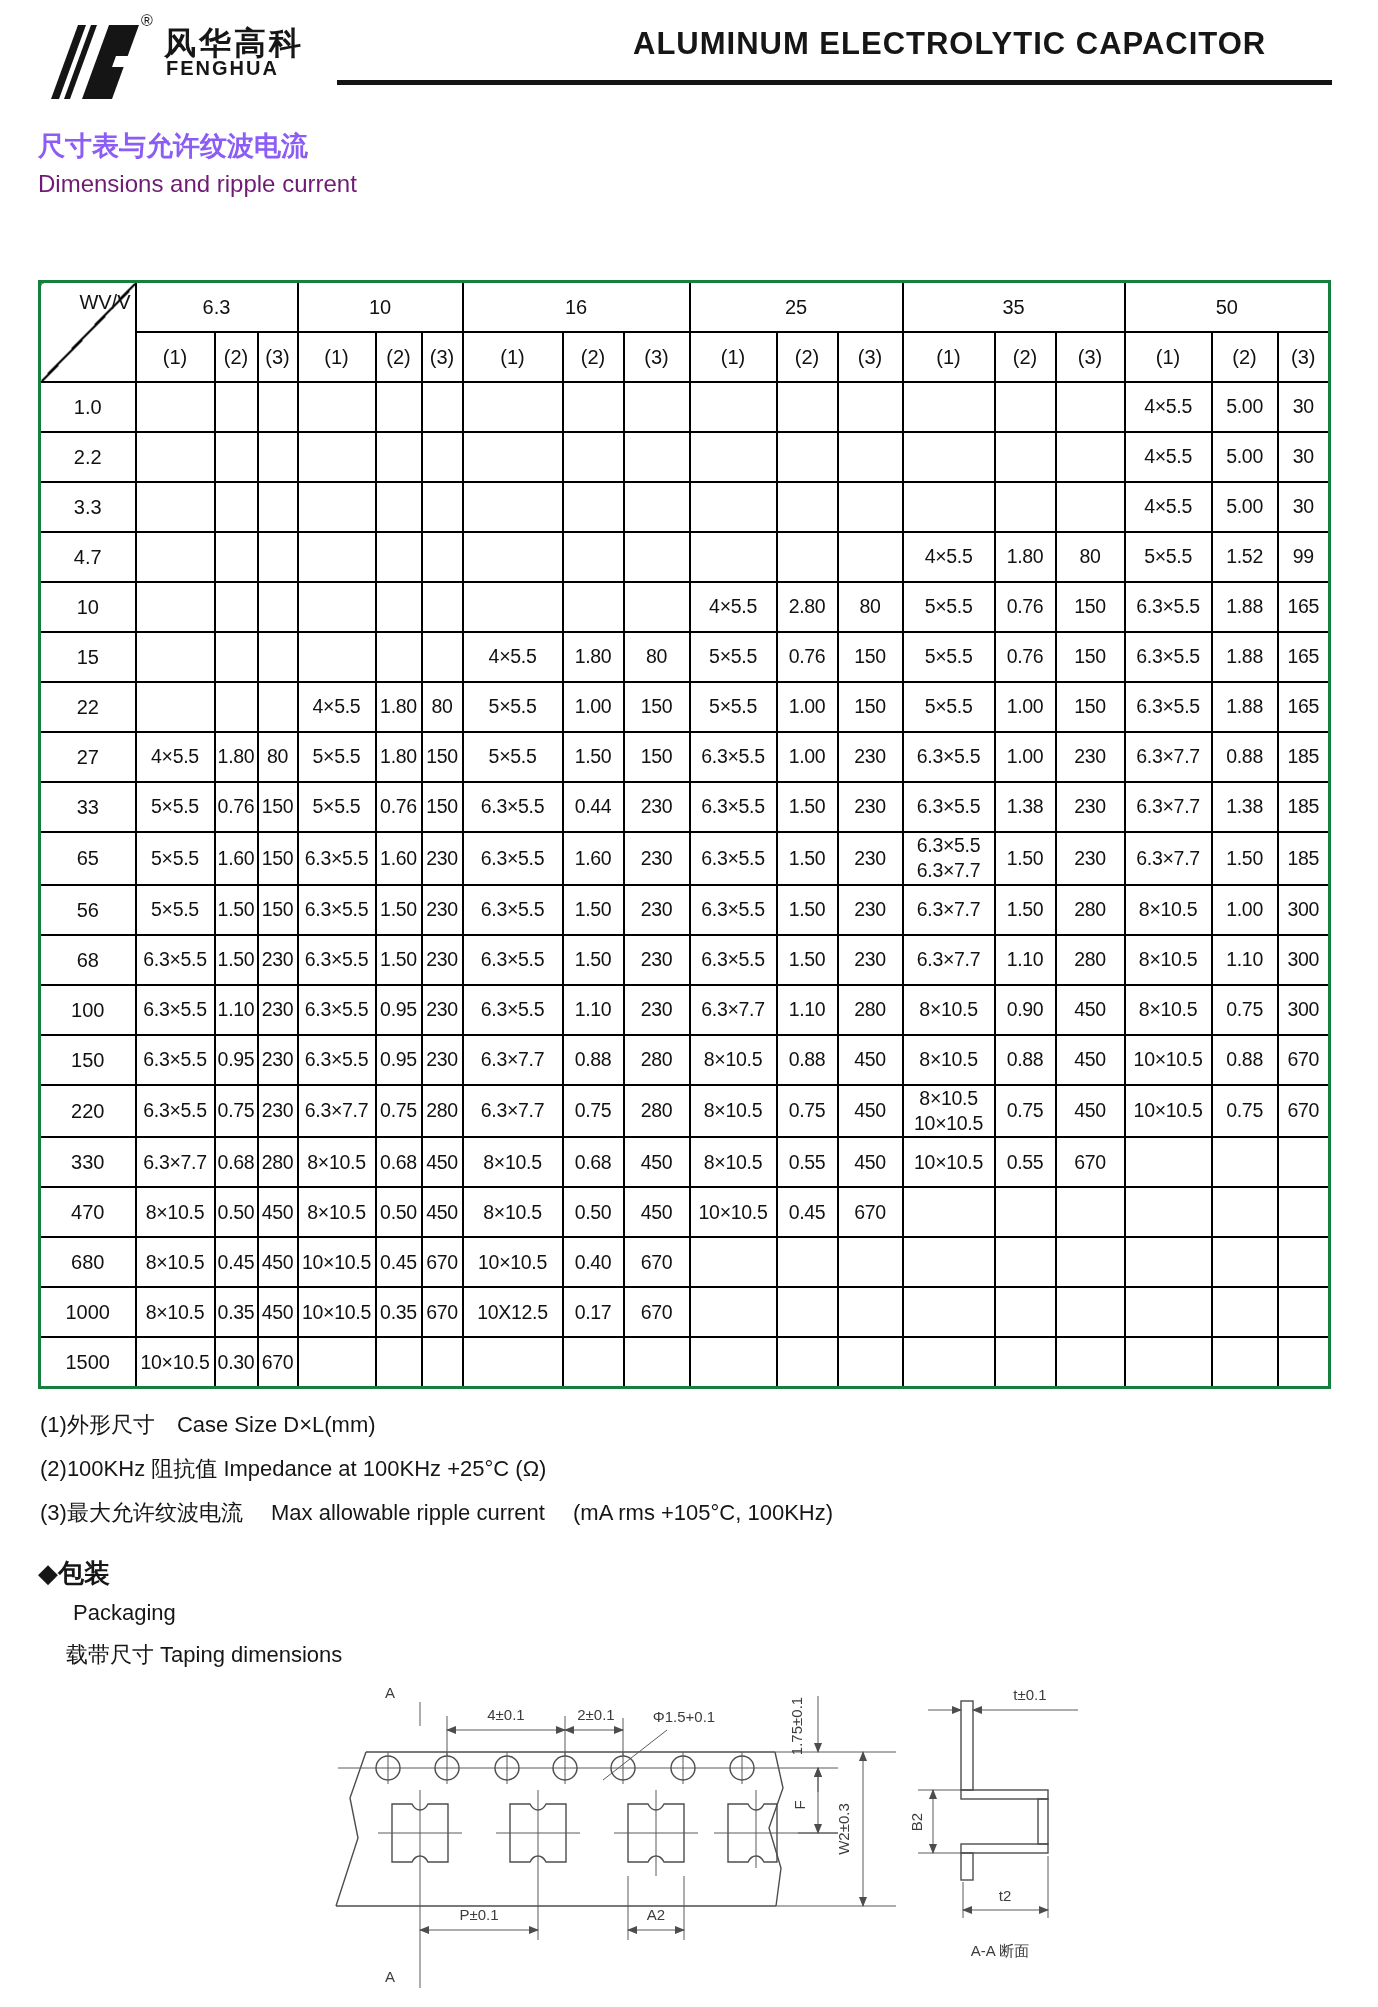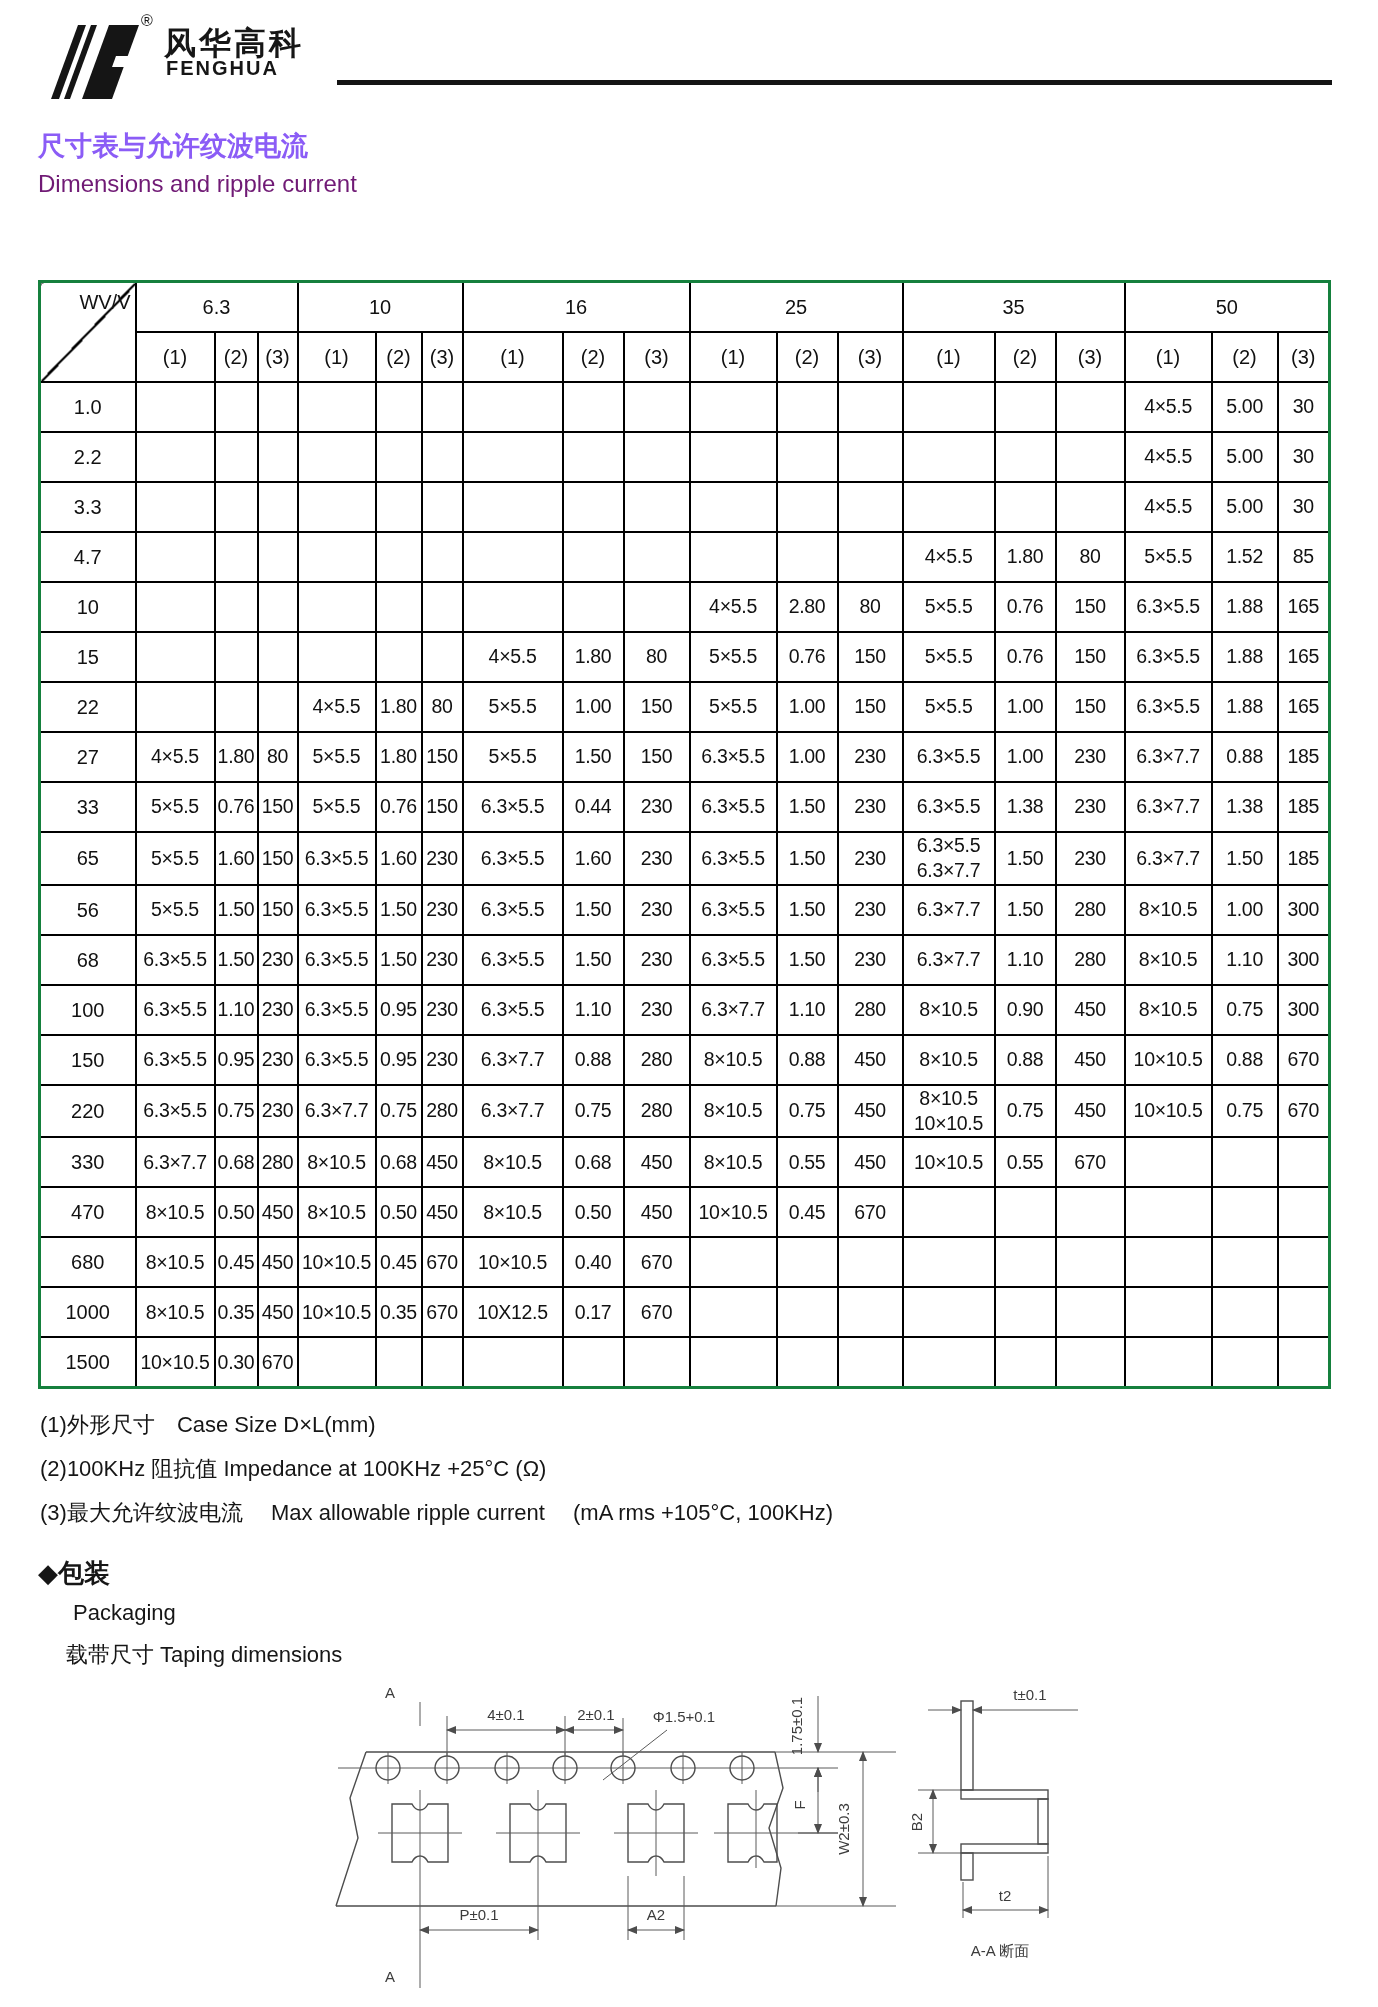--- a/index.html
+++ b/index.html
@@ -50,20 +50,21 @@
 
   <svg class="logo-mark" viewBox="0 0 92 80">
     <path d="M28,3 H89 L62,77 H1 Z" fill="#151515"></path>
     <path d="M36,3 L41,3 L14,77 L9,77 Z" fill="#fff"></path>
     <path d="M47,3 L59,3 L32,77 L20,77 Z" fill="#fff"></path>
     <path d="M66,34 L89,34 L85,45 L62,45 Z" fill="#fff"></path>
   </svg>
   <span class="reg-mark">®</span>
   <div class="brand-cn">风华高科</div>
   <div class="brand-en">FENGHUA</div>
+  <div class="doc-title">ALUMINUM ELECTROLYTIC CAPACITOR</div>
   <div class="head-rule"></div>
 
   <div class="sec-zh">尺寸表与允许纹波电流</div>
   <div class="sec-en">Dimensions and ripple current</div>
 
   <table class="dim">
     <colgroup>
       <col style="width:96px">
         <col style="width:79px">
         <col style="width:43px">
@@ -193,21 +194,21 @@
           <td></td>
           <td></td>
           <td></td>
           <td></td>
           <td></td>
           <td>4×5.5</td>
           <td>1.80</td>
           <td>80</td>
           <td>5×5.5</td>
           <td>1.52</td>
-          <td>85</td>
+          <td>99</td>
         </tr>
         <tr>
           <td class="cap">10</td>
           <td></td>
           <td></td>
           <td></td>
           <td></td>
           <td></td>
           <td></td>
           <td></td>

